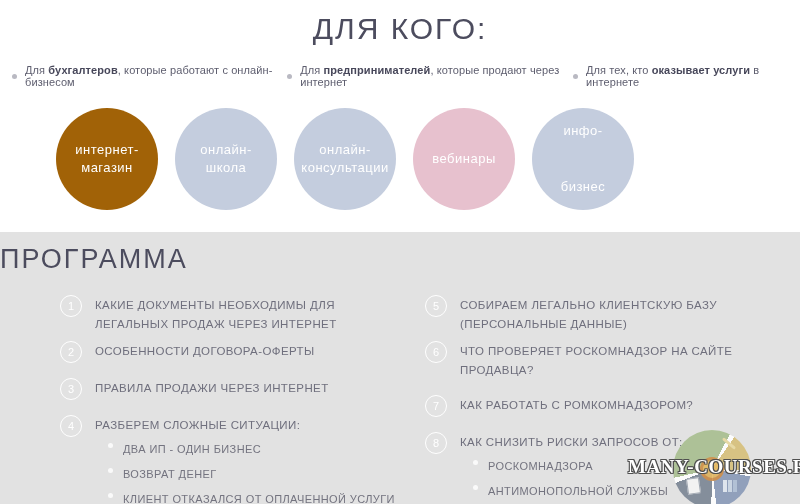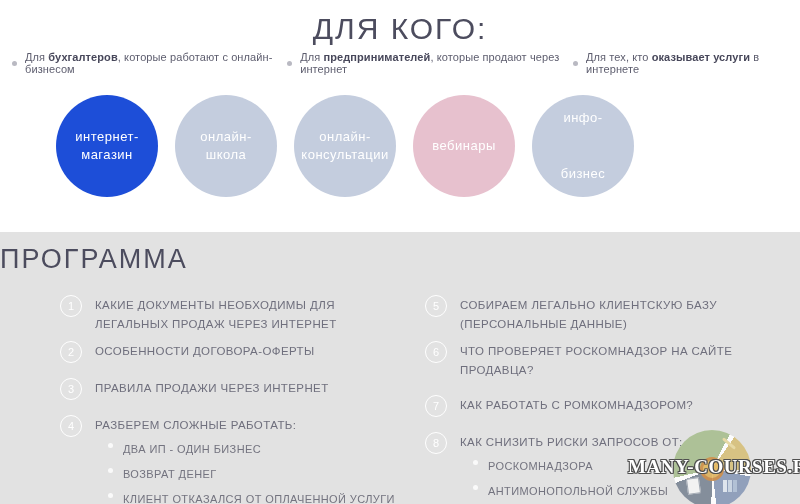--- a/index.html
+++ b/index.html
@@ -15,21 +15,21 @@
   .for-whom { height: 296px; background: #ffffff; }
   .for-title {
     margin: 0; padding-top: 12px;
     text-align: center;
     font-size: 30px; line-height: 34px;
     font-weight: 300; letter-spacing: 2px;
     color: #4c4c5e;
   }
   .audience-row {
     display: flex; justify-content: space-between;
-    padding: 0 12px; margin-top: 5px;
+    padding: 0 12px; margin-top: 18px;
   }
   .audience {
     display: flex; align-items: center;
     font-size: 11px; color: #5d5d6e; letter-spacing: 0.1px;
   }
   .audience b { color: #47475a; }
   .dot {
     width: 5px; height: 5px; border-radius: 50%;
     background: #b9b9c2; margin-right: 8px; flex-shrink: 0;
   }
@@ -157,21 +157,21 @@
       <span class="dot"></span>
       <span><span>Для </span><b>предпринимателей</b><span>, которые продают через интернет</span></span>
     </div>
     <div class="audience">
       <span class="dot"></span>
       <span><span>Для тех, кто </span><b>оказывает услуги</b><span> в интернете</span></span>
     </div>
   </div>
 
   <div class="circles-row">
-    <div class="circle" style="background: #1d4ed8;">
+    <div class="circle" style="background: #a16207;">
       <span>интернет-</span>
       <span>магазин</span>
     </div>
     <div class="circle" style="background: rgb(196, 205, 222);">
       <span>онлайн-</span>
       <span>школа</span>
     </div>
     <div class="circle" style="background: rgb(196, 205, 222);">
       <span>онлайн-</span>
       <span>консультации</span>
@@ -210,21 +210,21 @@
       <div class="p-item mb-1line">
         <span class="num">3</span>
         <div class="p-body">
             <div class="p-text">ПРАВИЛА ПРОДАЖИ ЧЕРЕЗ ИНТЕРНЕТ</div>
           </div>
       </div>
 
       <div class="p-item">
         <span class="num">4</span>
         <div class="p-body">
-          <div class="p-text">РАЗБЕРЕМ СЛОЖНЫЕ РАБОТАТЬ:</div>
+          <div class="p-text">РАЗБЕРЕМ СЛОЖНЫЕ СИТУАЦИИ:</div>
           <ul class="subs">
             <li>
                 <span class="sub-dot"></span>
                 <span>ДВА ИП - ОДИН БИЗНЕС</span>
               </li>
             <li>
                 <span class="sub-dot"></span>
                 <span>ВОЗВРАТ ДЕНЕГ</span>
               </li>
             <li>

